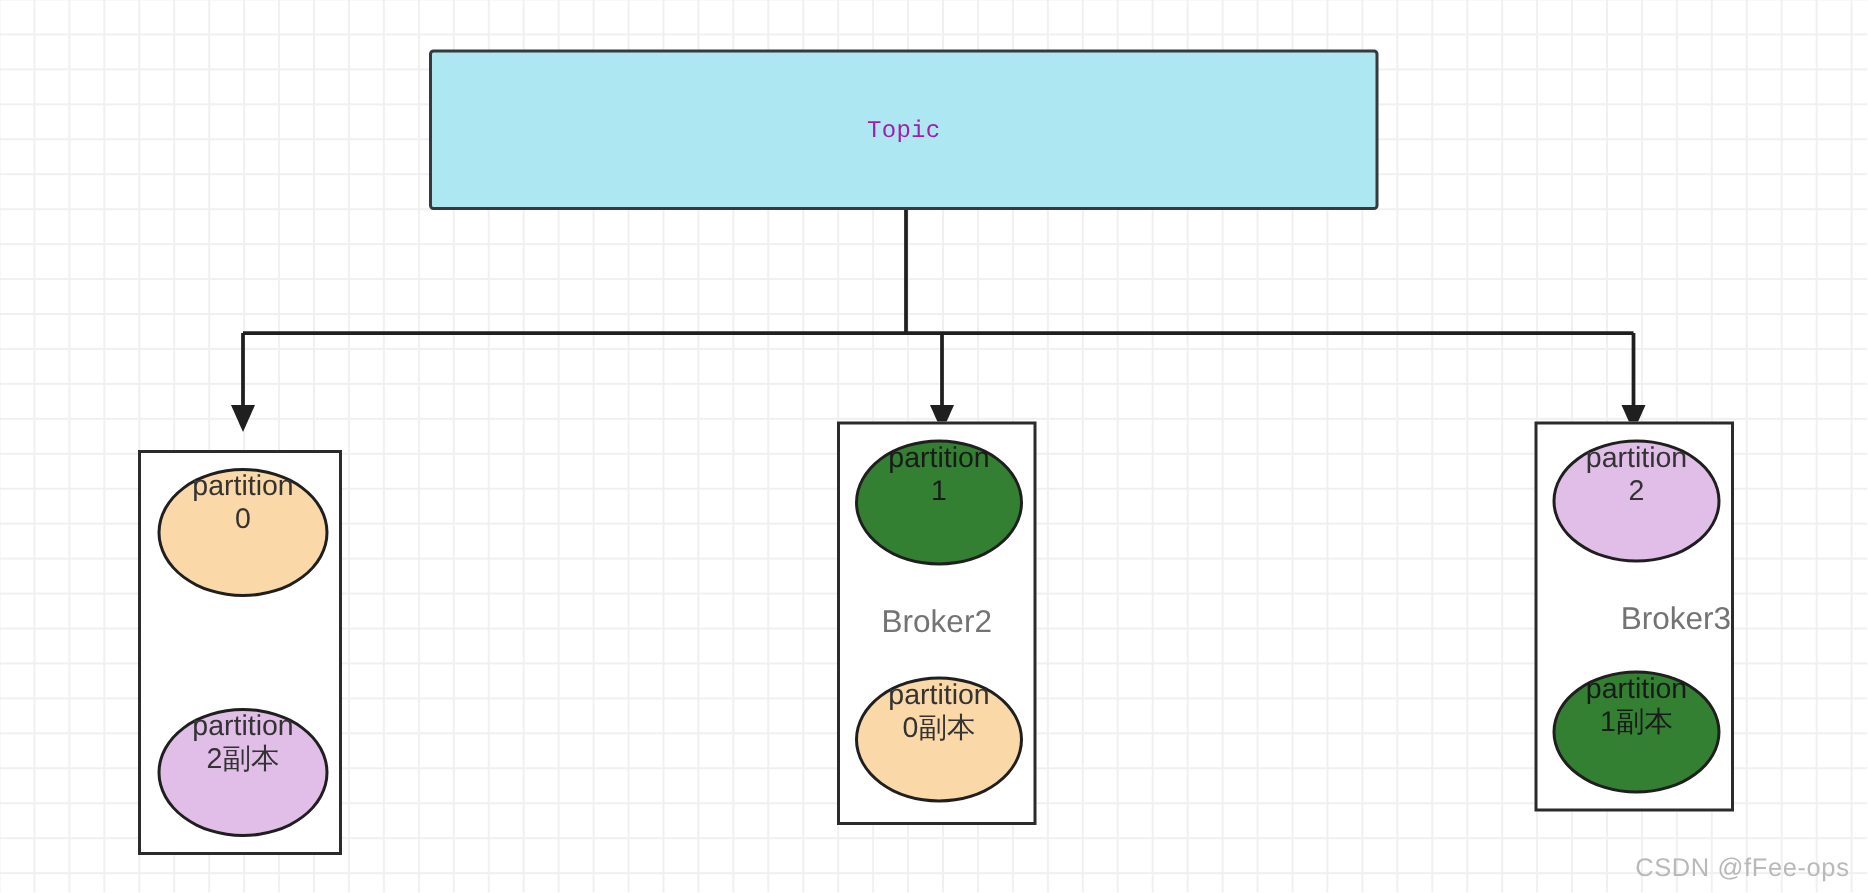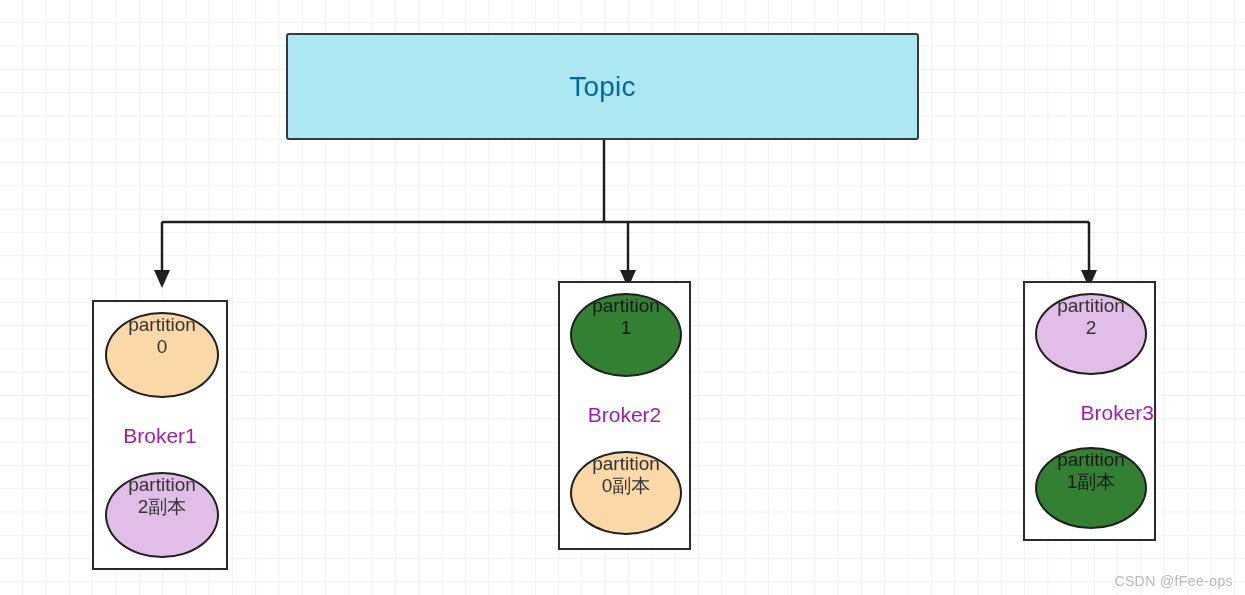--- a/index.html
+++ b/index.html
@@ -28,37 +28,38 @@
     height: 107px;
     background: #ADE8F2;
     border: 2px solid #36393d;
     border-radius: 3px;
     display: flex;
     align-items: center;
     justify-content: center;
     box-sizing: border-box;
   }
   .topic-label {
-    font-size: 28px;
-    color: #0369a1;
+    font-size: 16px;
+    color: #a21caf;
     letter-spacing: 0.2px;
+    font-family: Liberation Mono, monospace;
   }
   .broker-box {
     position: absolute;
     background: #ffffff;
     border: 2px solid #2b2b2b;
     box-sizing: border-box;
   }
   .broker-label {
     position: absolute;
     left: 0;
     width: 100%;
     text-align: center;
     font-size: 21px;
-    color: #a21caf;
+    color: #737373;
   }
   .ellipse {
     position: absolute;
     border: 2px solid #1f1f1f;
     border-radius: 50%;
     box-sizing: border-box;
     display: flex;
     flex-direction: column;
     align-items: center;
     line-height: 1.18;
@@ -71,21 +72,21 @@
     left: 0;
     top: 0;
     width: 1245px;
     height: 595px;
     pointer-events: none;
   }
   .watermark {
     position: absolute;
     right: 12px;
     bottom: 6px;
-    font-size: 14px;
+    font-size: 17px;
     color: #b9b9b9;
     letter-spacing: 0.4px;
   }
 </style>
 </head>
 <body>
 
 <div id="canvas">
 
   <svg class="wires" viewBox="0 0 1245 595">
@@ -105,21 +106,20 @@
 
   <div class="topic-box">
     <div class="topic-label">Topic</div>
   </div>
 
   <div class="broker-box" style="left:92px; top:300px; width:136px; height:270px;">
     <div class="ellipse" style="left:11px; top:10px; width:114px; height:86px; background:#FAD8A8; color:#333333;">
       <span>partition</span>
       <span>0</span>
     </div>
-    <div class="broker-label" style="top:122px;">Broker1</div>
     <div class="ellipse" style="left:11px; top:170px; width:114px; height:86px; background:#E1BEE7; color:#333333;">
       <span>partition</span>
       <span>2副本</span>
     </div>
   </div>
 
   <div class="broker-box" style="left:558px; top:281px; width:133px; height:269px;">
     <div class="ellipse" style="left:10px; top:10px; width:112px; height:84px; background:#338033; color:#1a1a1a;">
       <span>partition</span>
       <span>1</span>

